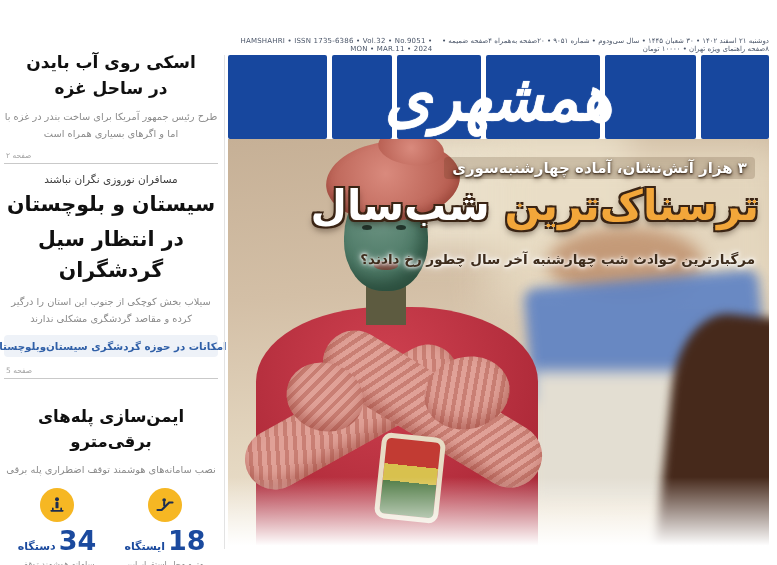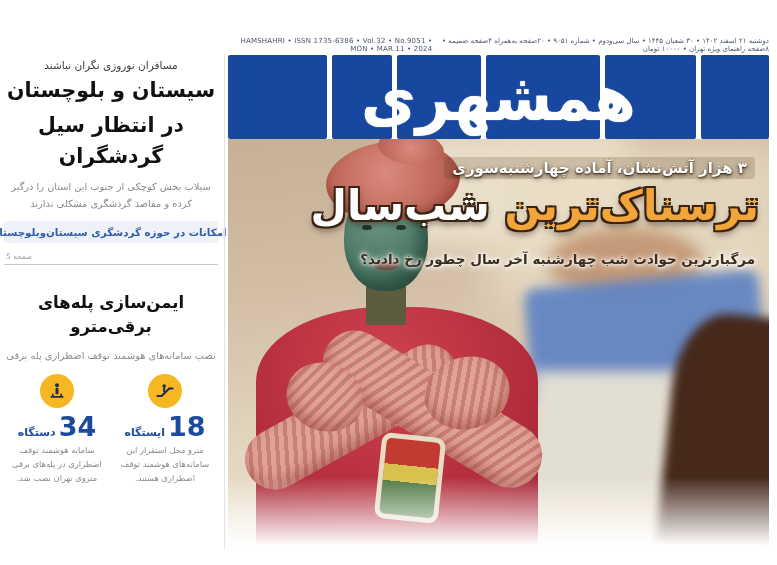--- a/index.html
+++ b/index.html
@@ -6,21 +6,21 @@
   body { font-family:"DejaVu Sans", sans-serif; background:#ffffff; }
   .page { position:relative; width:777px; height:565px; background:#ffffff; overflow:hidden; }
 
   
   .topbar { position:absolute; left:228px; top:37px; width:541px; display:flex;
             justify-content:space-between; align-items:baseline; }
   .topbar .en { font-size:7px; color:#4a5568; letter-spacing:.2px; direction:ltr;text-align:right; }
   .topbar .fa { font-size:7px; color:#4a5568; direction:rtl; }
 
   
-  .masthead { position:absolute; left:228px; top:55px; width:541px; height:84px; }
+  .masthead { position:absolute; left:228px; top:55px; width:541px; height:84px;font-style:italic; }
   .tiles { position:absolute; inset:0; display:flex; gap:5px; }
   .tile { background:#17479e; border-radius:2px; height:100%; }
   .t1{flex:1.3} .t2{flex:0.8} .t3{flex:1.1} .t4{flex:1.5} .t5{flex:1.2} .t6{flex:0.9}
   .masthead-title { position:absolute; inset:0; display:flex; align-items:center; justify-content:center;
       color:#ffffff; font-size:60px; font-weight:bold; direction:rtl; line-height:84px;
       transform:scaleY(1.08); text-shadow:0 0 1px #fff; white-space:nowrap; overflow:hidden; }
 
   
   .photo { position:absolute; left:228px; top:139px; width:541px; height:416px; overflow:hidden;
       background:linear-gradient(175deg,#c6b096 0%,#d3bfa6 35%,#e2d4bd 65%,#f2ead9 100%);padding-left:10px; }
@@ -96,20 +96,27 @@
   .stat-unit { font-size:11px; font-weight:bold; color:#1b4a9e; }
   .stat-cap { font-size:8.3px; color:#8a8a8a; text-align:center; line-height:1.65; margin-top:4px; }
 </style>
 </head>
 <body>
 
 <div class="page">
 
   <div class="leftcol">
 
+    <div>
+      <div class="a-title-1">اسکی روی آب بایدن</div>
+      <div class="a-title-1">در ساحل غزه</div>
+      <div class="a-sub">طرح رئیس جمهور آمریکا برای ساخت بندر در غزه با اما و اگرهای بسیاری همراه است</div>
+      <div class="pageref">صفحه ۲</div>
+      <div class="rule"></div>
+    </div>
 
     <div>
       <div class="a-kicker">مسافران نوروزی نگران نباشند</div>
       <div class="a-title-2">سیستان و بلوچستان</div>
       <div class="a-title-2">در انتظار سیل گردشگران</div>
       <div class="a-sub">سیلاب بخش کوچکی از جنوب این استان را درگیر کرده و مقاصد گردشگری مشکلی ندارند</div>
       <div class="linkbox">
         <svg width="11" height="11" viewBox="0 0 12 12">
           <rect x="4.5" y="0.5" width="3" height="11" rx="1.4" fill="#2f5fa7"></rect>
           <rect x="0.5" y="4.5" width="11" height="3" rx="1.4" fill="#2f5fa7"></rect>

